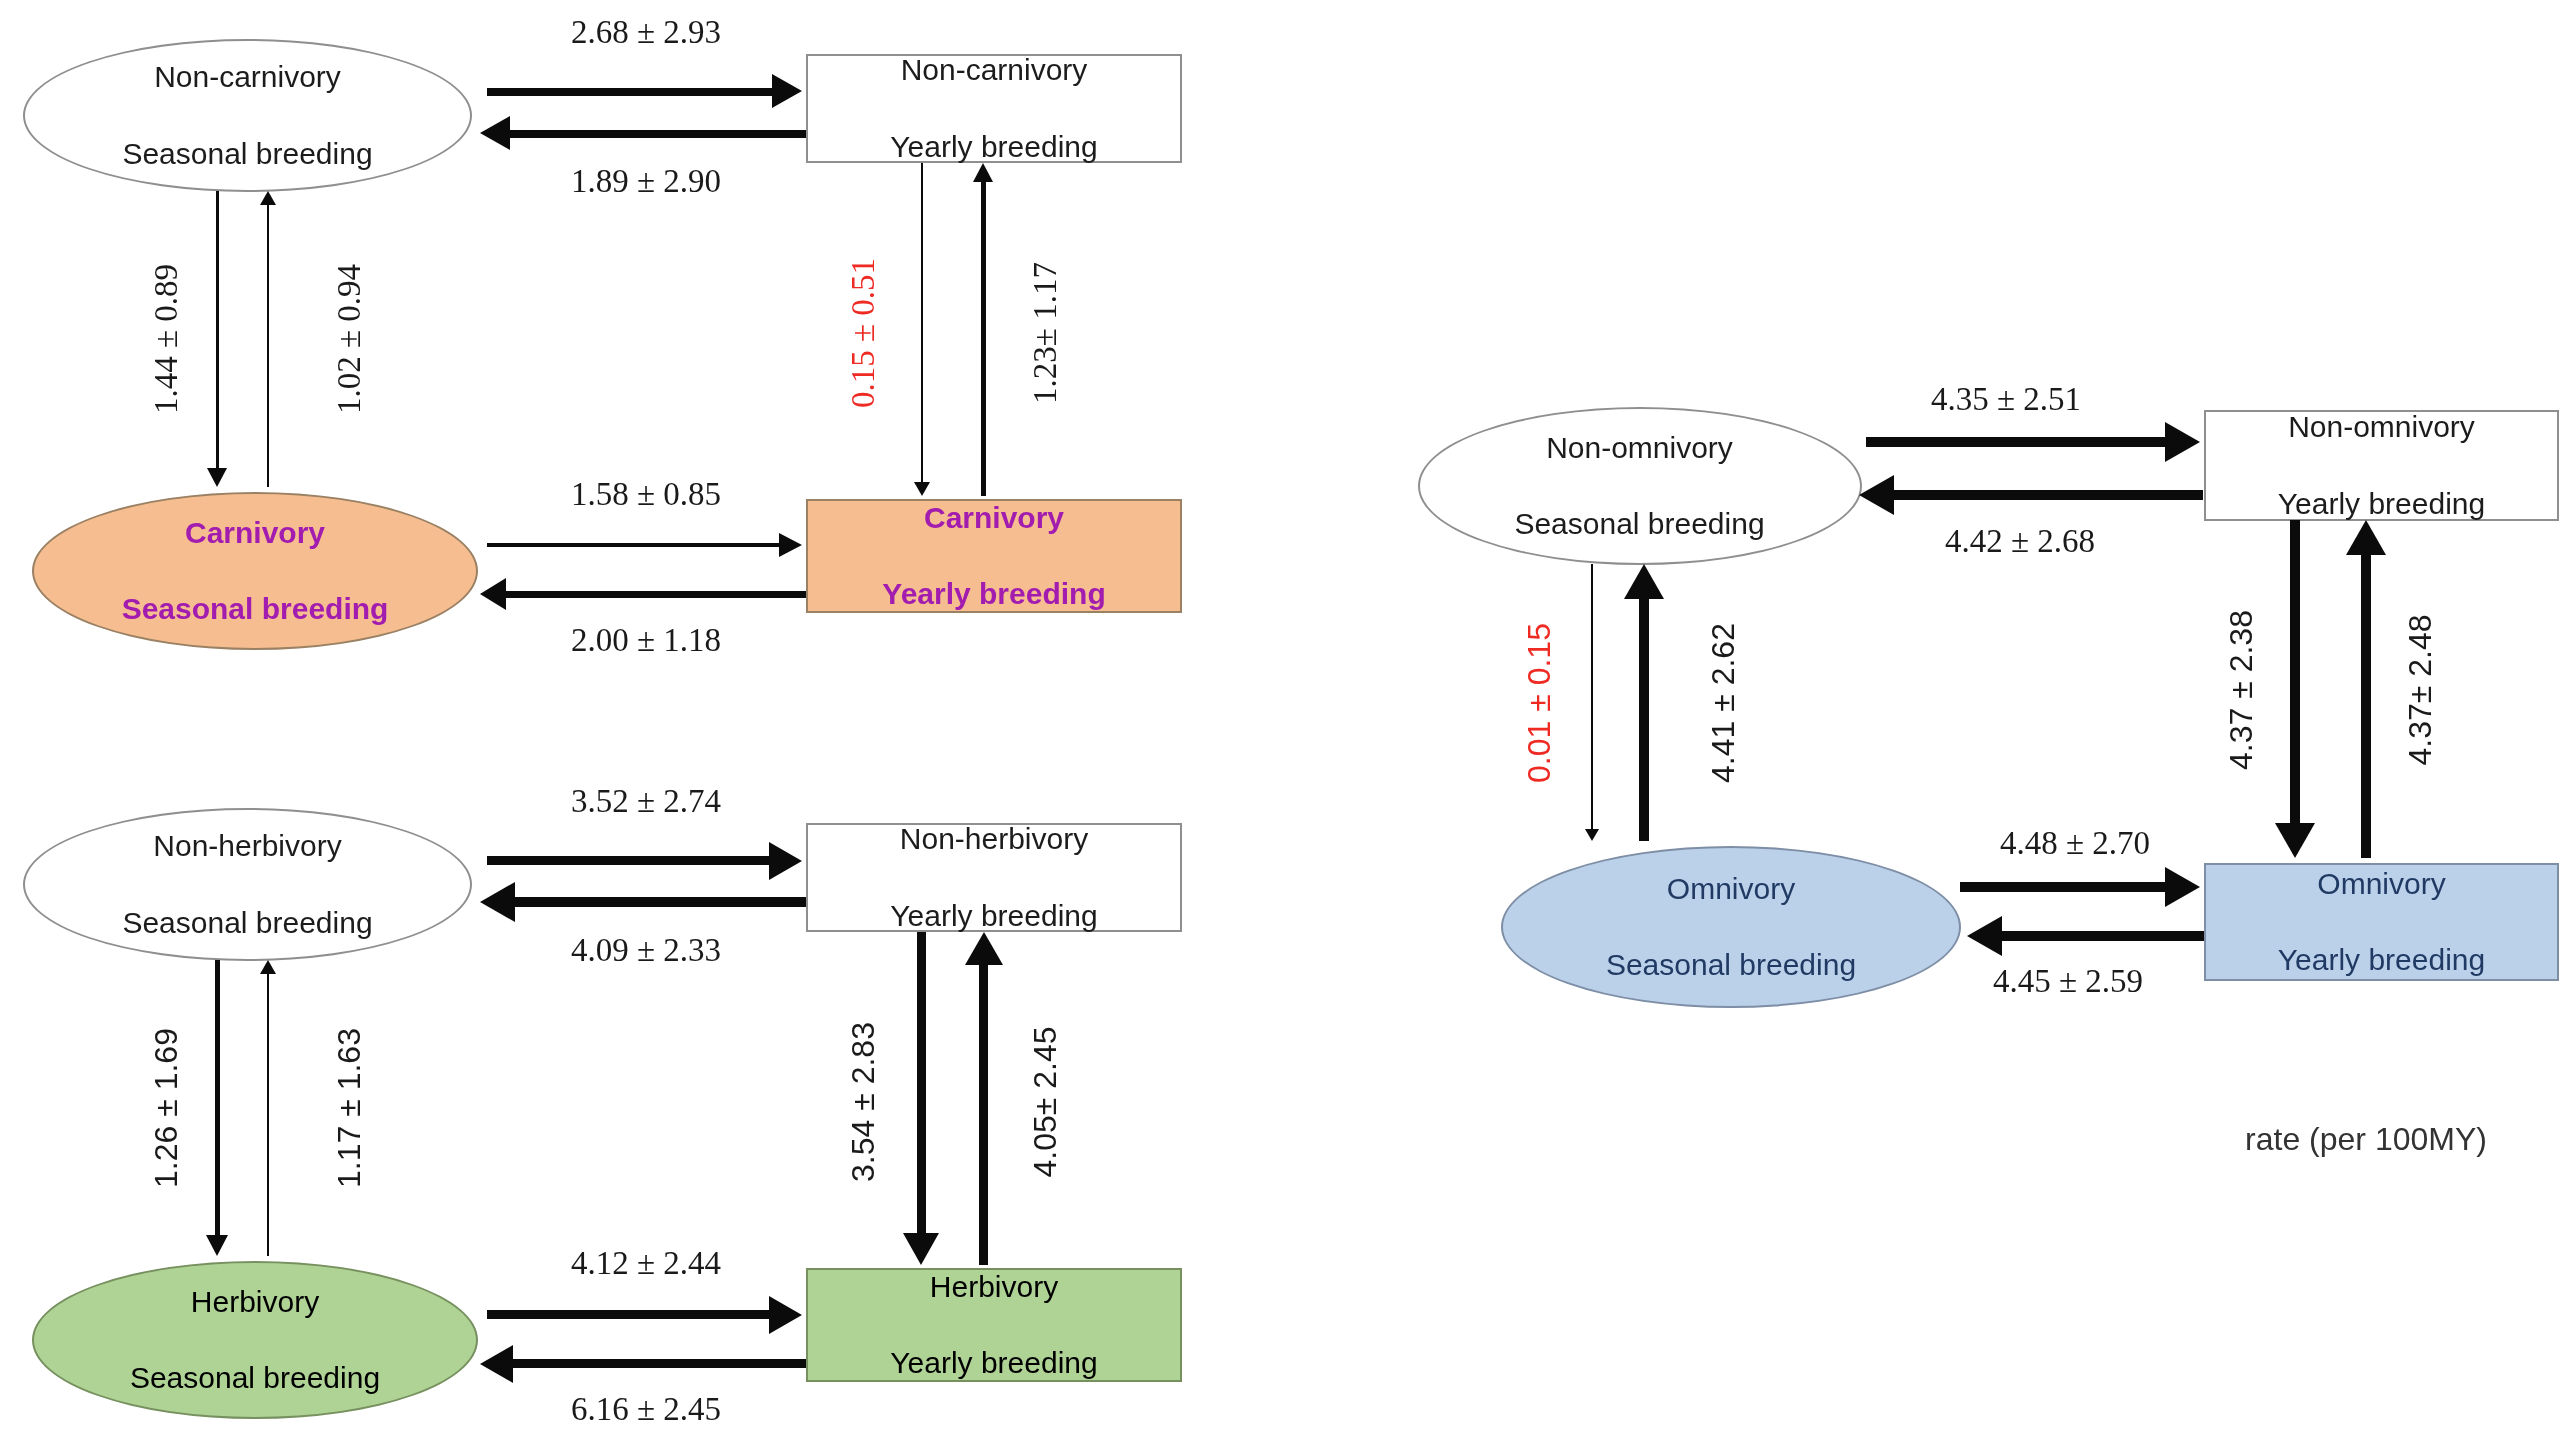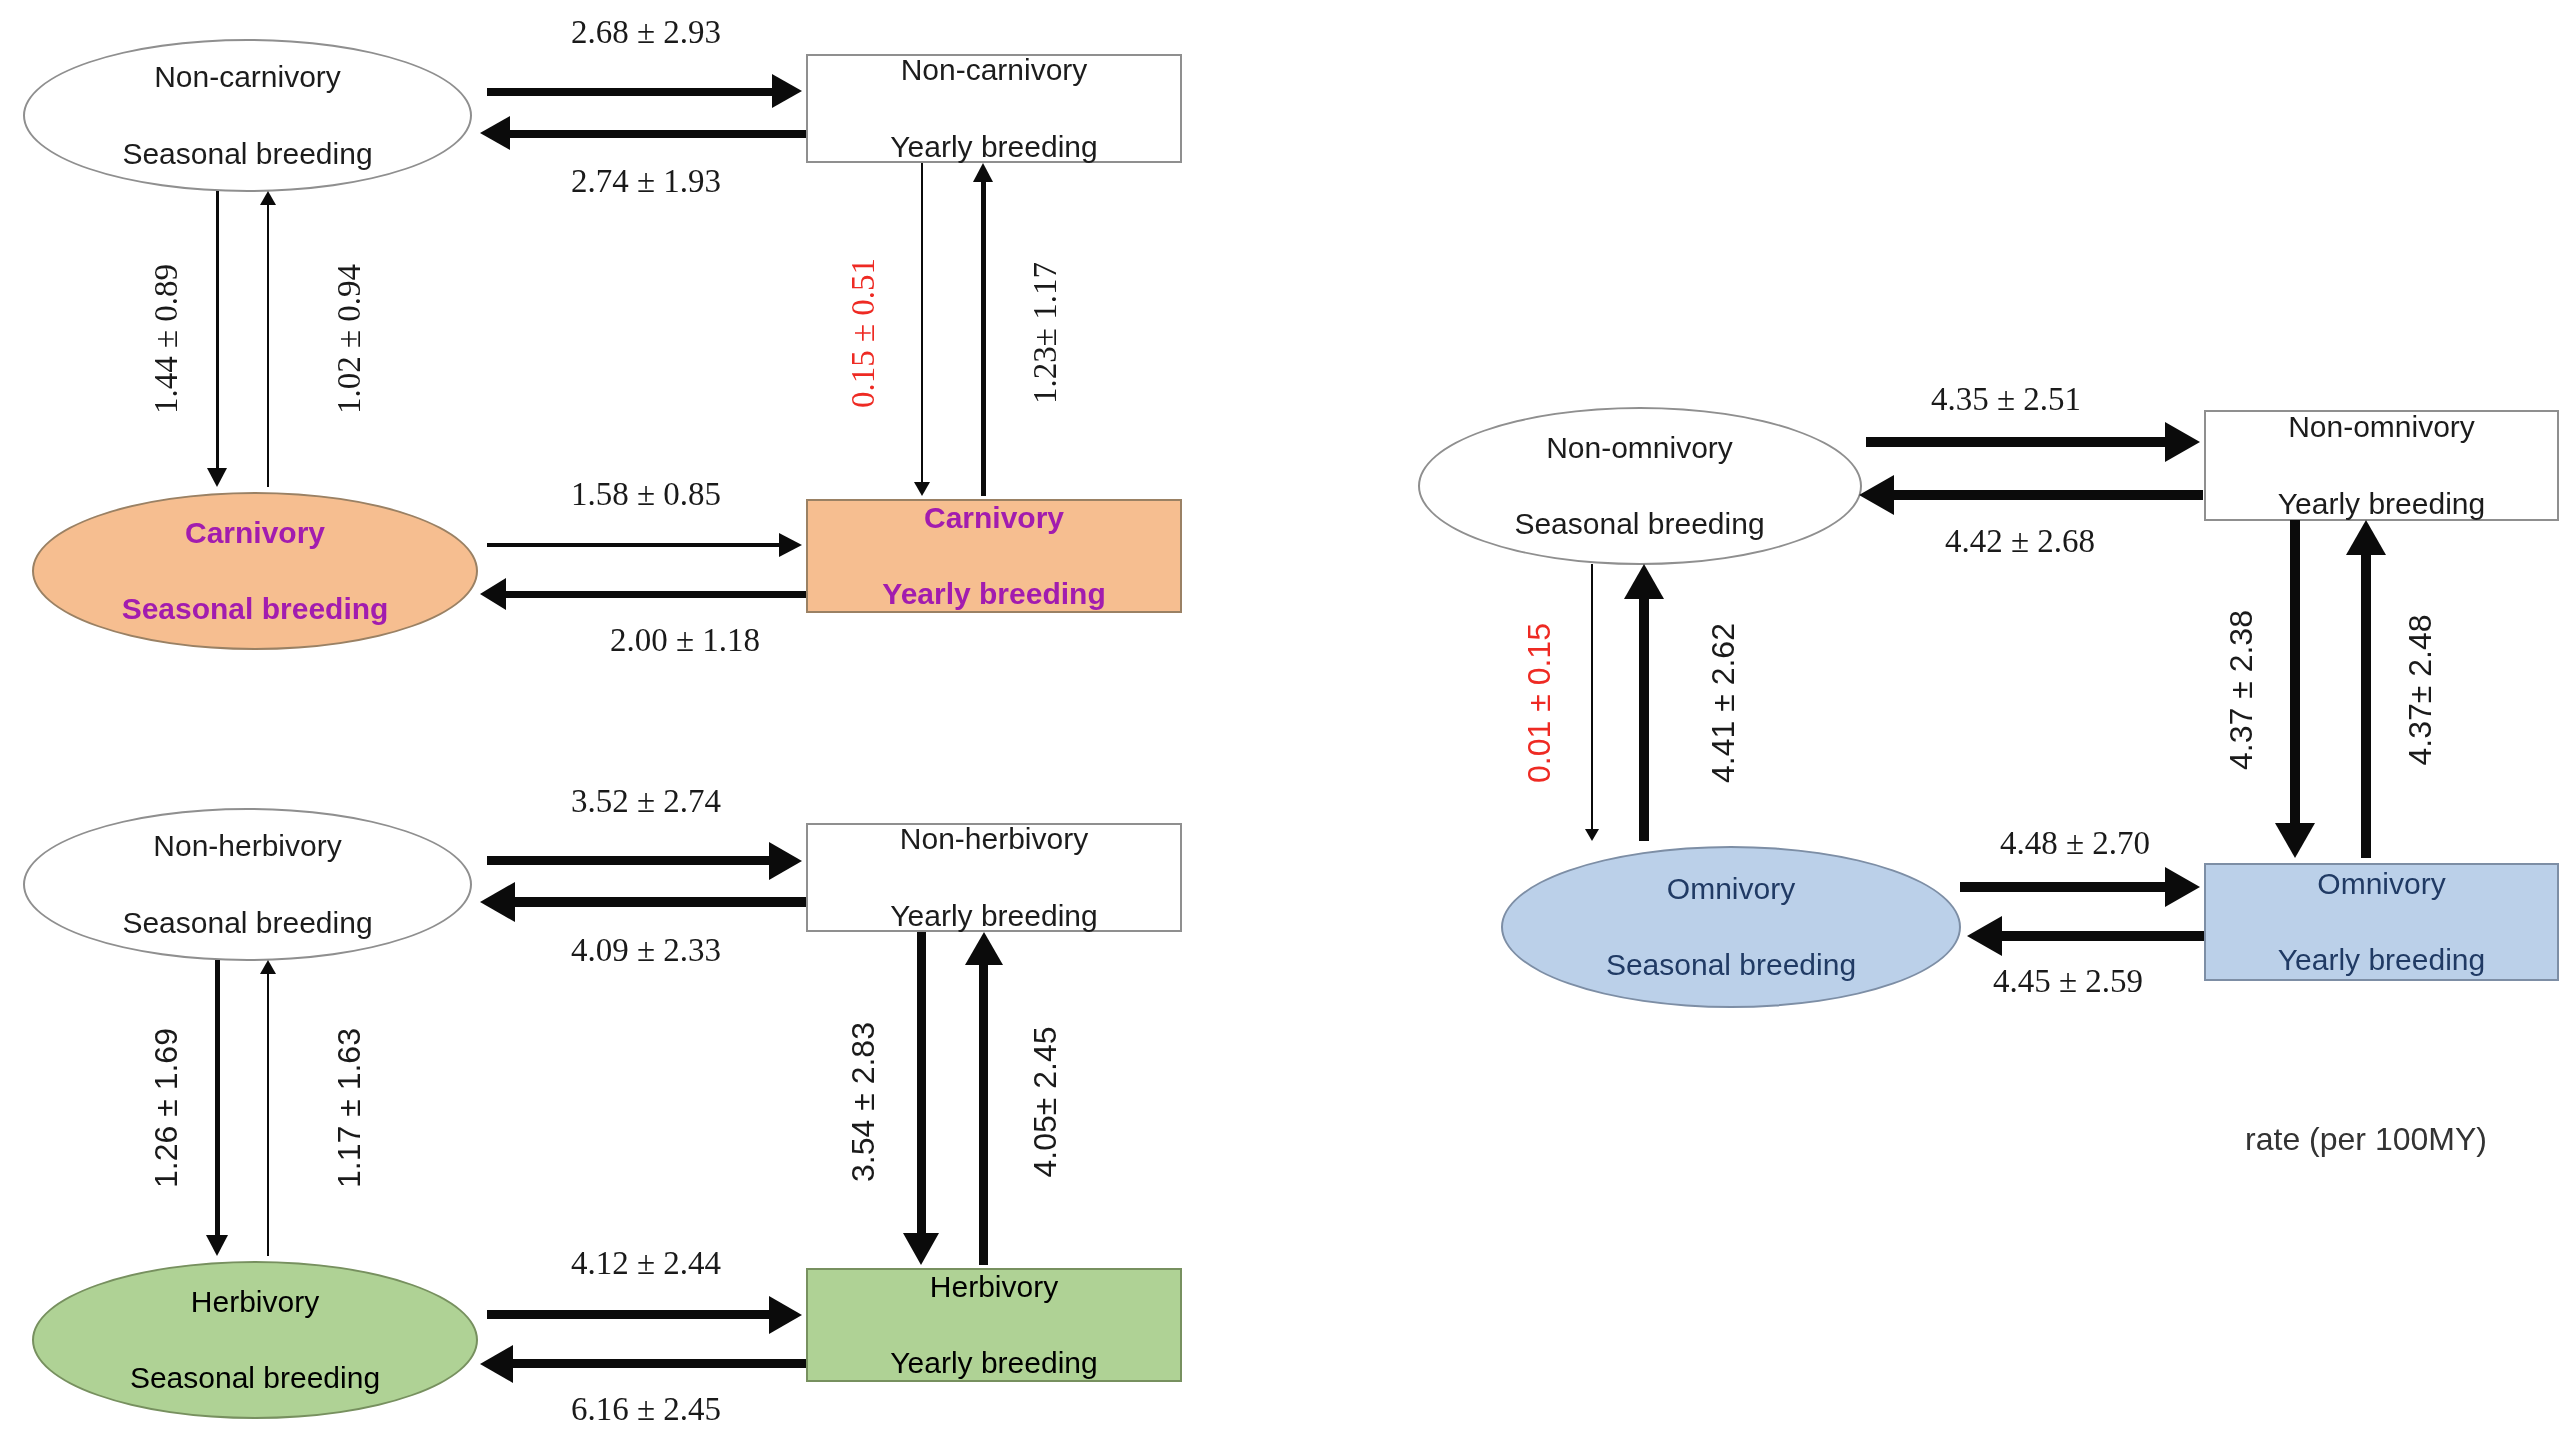--- a/index.html
+++ b/index.html
@@ -93,27 +93,27 @@
     <div class="arrow right" style="left:487px;top:533px;width:315px;height:24.5px;--t:4.4px;--hw:23px;--hh:12.3px;">
         <div class="shaft"></div>
         <div class="head"></div>
       </div>
     <div class="arrow left" style="left:480px;top:578px;width:326px;height:32px;--t:7px;--hw:26px;--hh:16px;">
         <div class="shaft"></div>
         <div class="head"></div>
       </div>
 
     <div class="rate serif" style="left:646px;top:32px;">2.68 ± 2.93</div>
-    <div class="rate serif" style="left:646px;top:181px;">2.74 ± 1.93</div>
+    <div class="rate serif" style="left:646px;top:181px;">1.89 ± 2.90</div>
     <div class="rate serif rot" style="left:166px;top:339px;">1.44 ± 0.89</div>
     <div class="rate serif rot" style="left:349px;top:339px;">1.02 ± 0.94</div>
     <div class="rate serif rot red" style="left:863px;top:333px;">0.15 ± 0.51</div>
     <div class="rate serif rot" style="left:1045px;top:333px;">1.23± 1.17</div>
     <div class="rate serif" style="left:646px;top:494px;">1.58 ± 0.85</div>
-    <div class="rate serif" style="left:646px;top:640px;margin-left:39px;">2.00 ± 1.18</div>
+    <div class="rate serif" style="left:646px;top:640px;">2.00 ± 1.18</div>
   </div>
 
   <div class="panel" style="left:0;top:769px;width:1227px;height:680px;">
     <div class="node ellipse white" style="left:23px;top:39px;width:445px;height:149px;">
       <span class="ln">Non-herbivory</span>
       <span class="ln">Seasonal breeding</span>
     </div>
     <div class="node rect white" style="left:806px;top:54px;width:372px;height:105px;">
       <span class="ln">Non-herbivory</span>
       <span class="ln">Yearly breeding</span>

